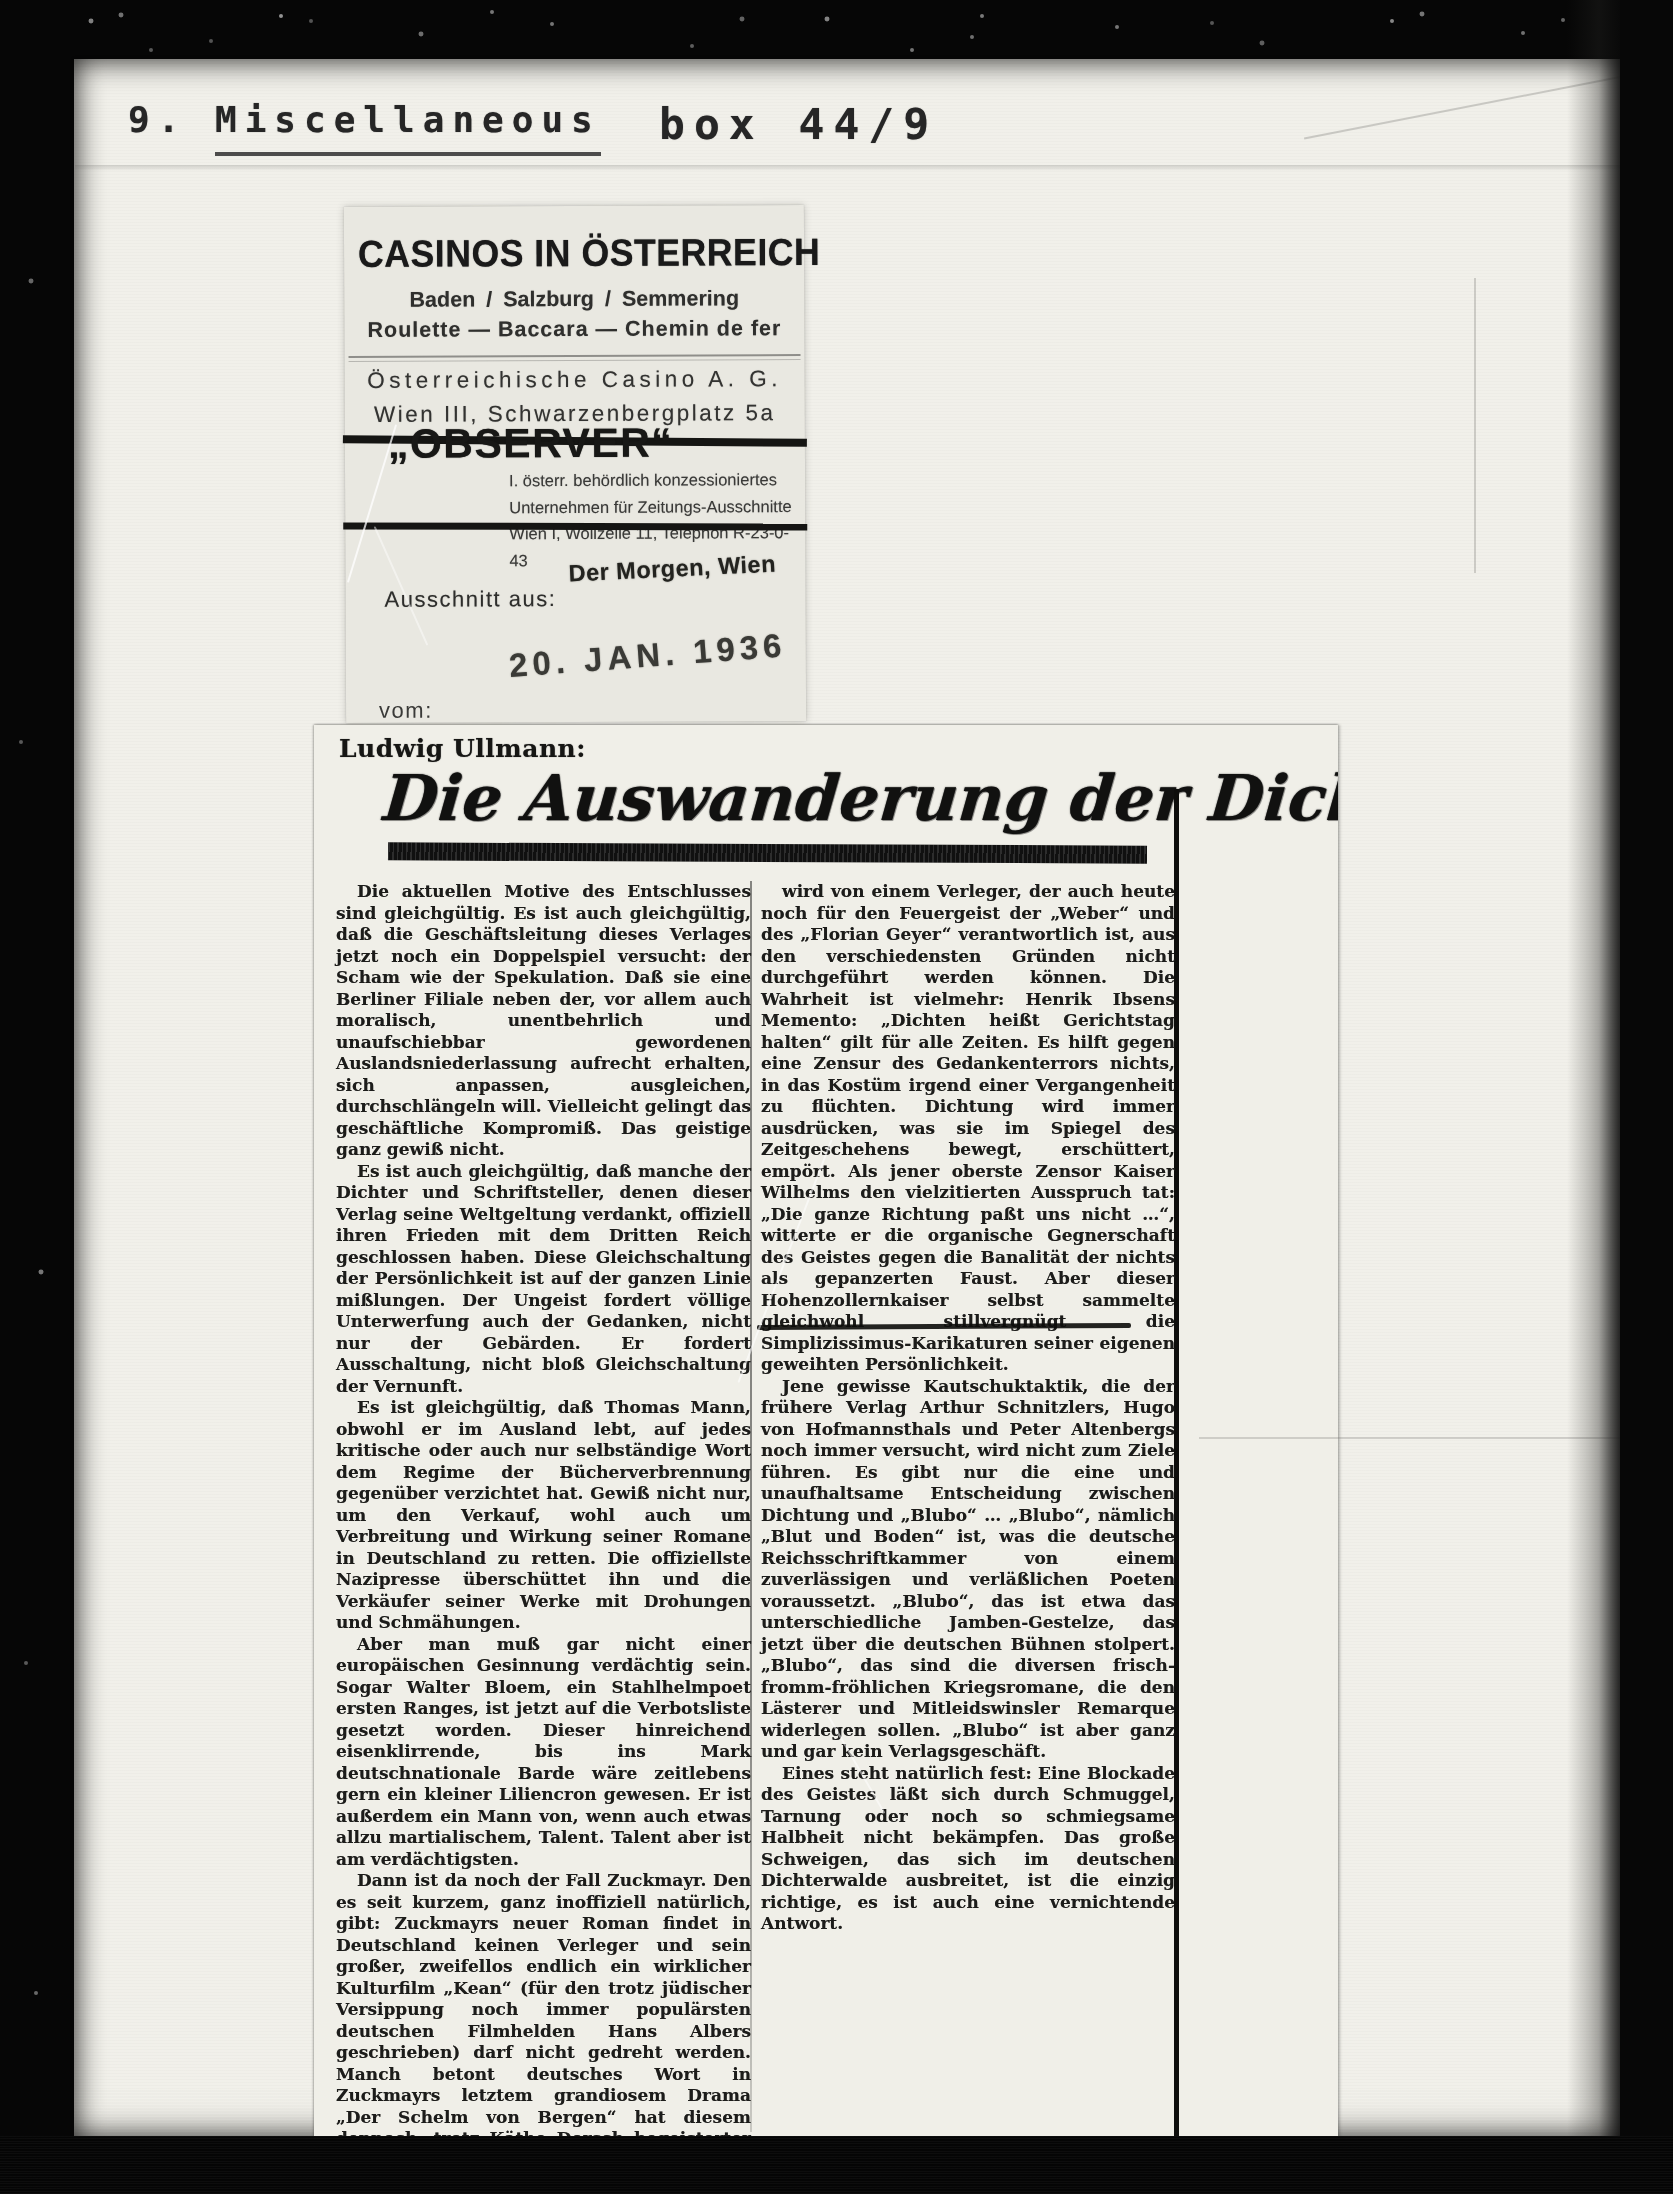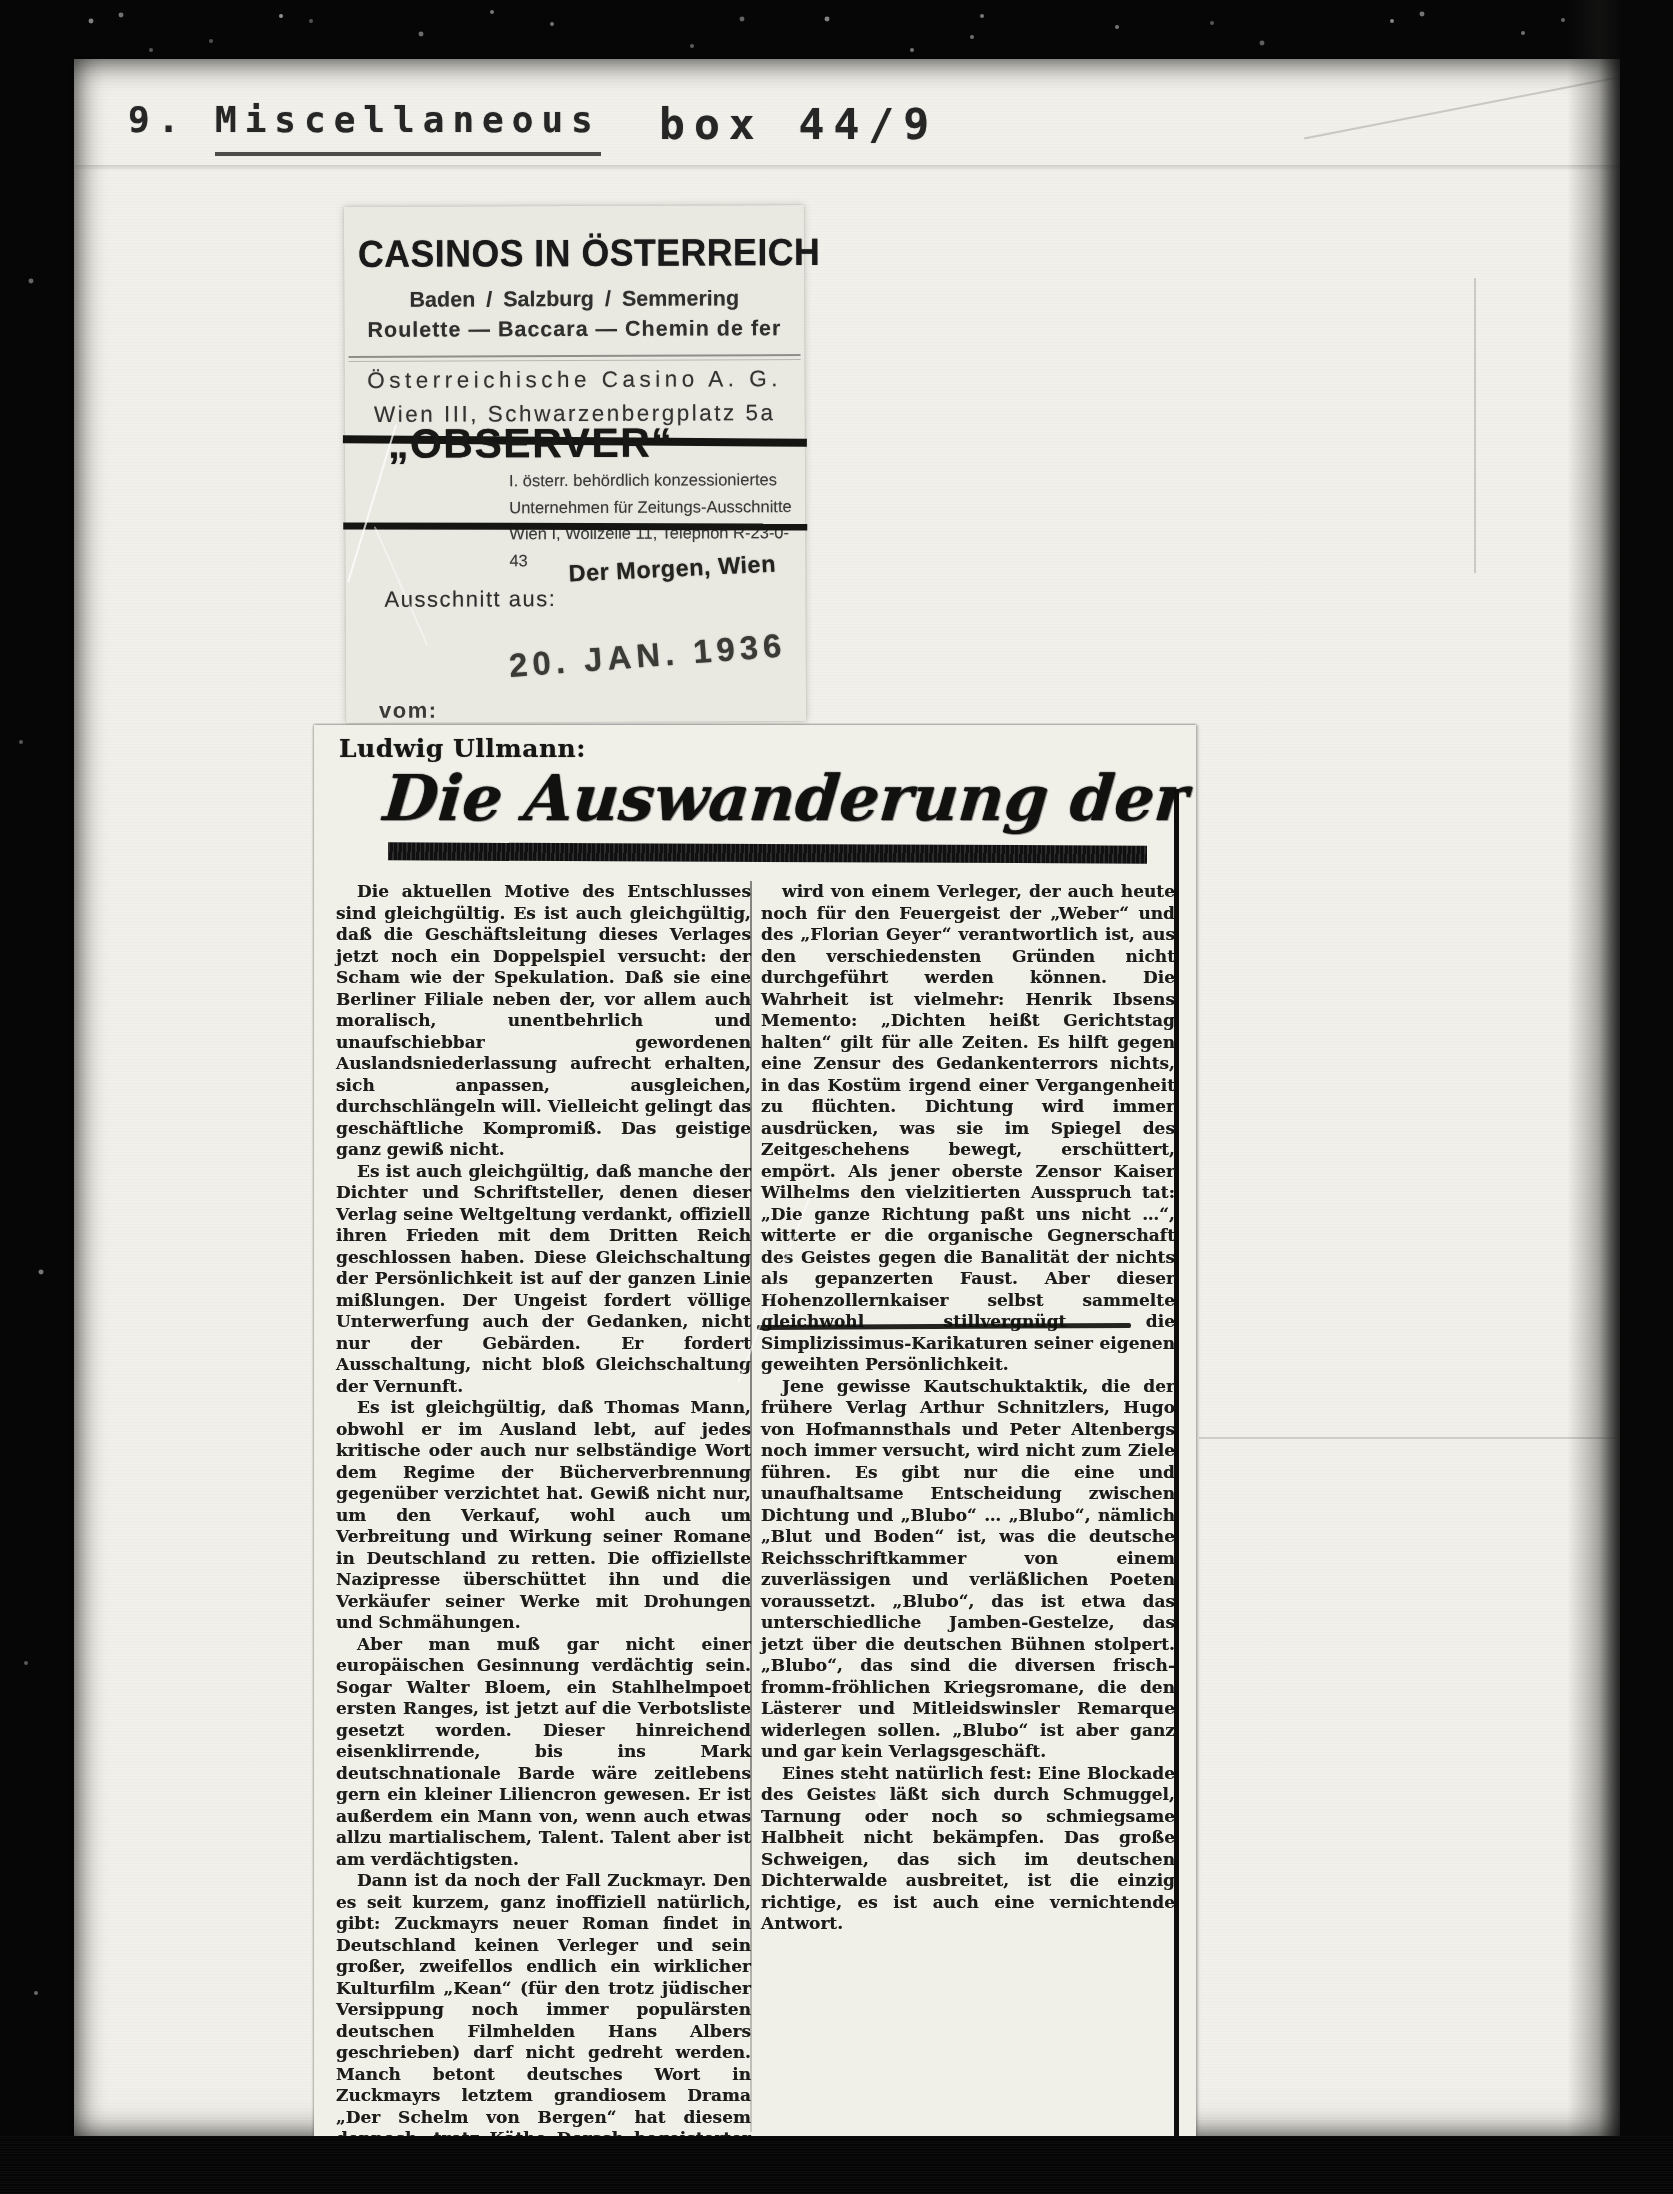--- a/index.html
+++ b/index.html
@@ -81,25 +81,25 @@
   #slip-bar2{top:317px;height:6.5px;transform:rotate(0.4deg);}
   #observer-title{position:absolute;left:43px;top:214px;font-size:41px;font-weight:800;color:#181816;
     letter-spacing:1.5px;text-shadow:0 0 1px rgba(25,25,25,.8);}
   #observer-lines{position:absolute;left:164px;top:261px;width:293px;font-size:16.5px;font-weight:500;
     color:#3a3a38;line-height:26.5px;text-shadow:0 0 1px rgba(70,70,70,.4);}
   #ausschnitt-label{position:absolute;left:39px;top:380px;font-size:22px;font-weight:500;color:#2e2e2c;
     letter-spacing:1.5px;text-shadow:0 0 1px rgba(60,60,60,.4);}
   .stamped{font-weight:700;color:#23231f;text-shadow:0 0 1.5px rgba(40,40,35,.6);white-space:nowrap;}
   #source-stamp{position:absolute;left:223px;top:350px;font-size:23.5px;transform:rotate(-2.5deg);letter-spacing:0.5px;}
   #date-stamp{position:absolute;left:163px;top:431px;font-size:33px;transform:rotate(-4deg);letter-spacing:5px;opacity:.88;}
-  #vom-label{position:absolute;left:33px;top:491px;font-size:22px;font-weight:700;color:#3a3a38;letter-spacing:1.5px;}
+  #vom-label{position:absolute;left:33px;top:491px;font-size:22px;font-weight:400;color:#3a3a38;letter-spacing:1.5px;}
 
   
   #clip{
-    position:absolute;left:314px;top:725px;width:882px;height:1412px;
+    position:absolute;left:314px;top:725px;width:1024px;height:1412px;
     background:#f0efe8;overflow:hidden;
     box-shadow:-1.5px 0 2px rgba(70,70,65,.35), 0 -1px 1.5px rgba(70,70,65,.25), 1.5px 0 2.5px rgba(60,60,55,.3);
   }
   #byline{position:absolute;left:25px;top:9px;
     font-family:"DejaVu Serif",serif;font-weight:700;font-size:25px;color:#161614;
     letter-spacing:0.5px;text-shadow:0 0 1px rgba(20,20,20,.65);}
   #article-title{position:absolute;left:70px;top:36px;width:781px;
     font-family:"DejaVu Serif",serif;font-style:italic;font-weight:700;font-size:63px;
     color:#111110;white-space:nowrap;transform:skewX(-5deg);
     text-shadow:0 0 1.5px rgba(15,15,15,.8), 1px 1px 0 rgba(20,20,20,.35);}

